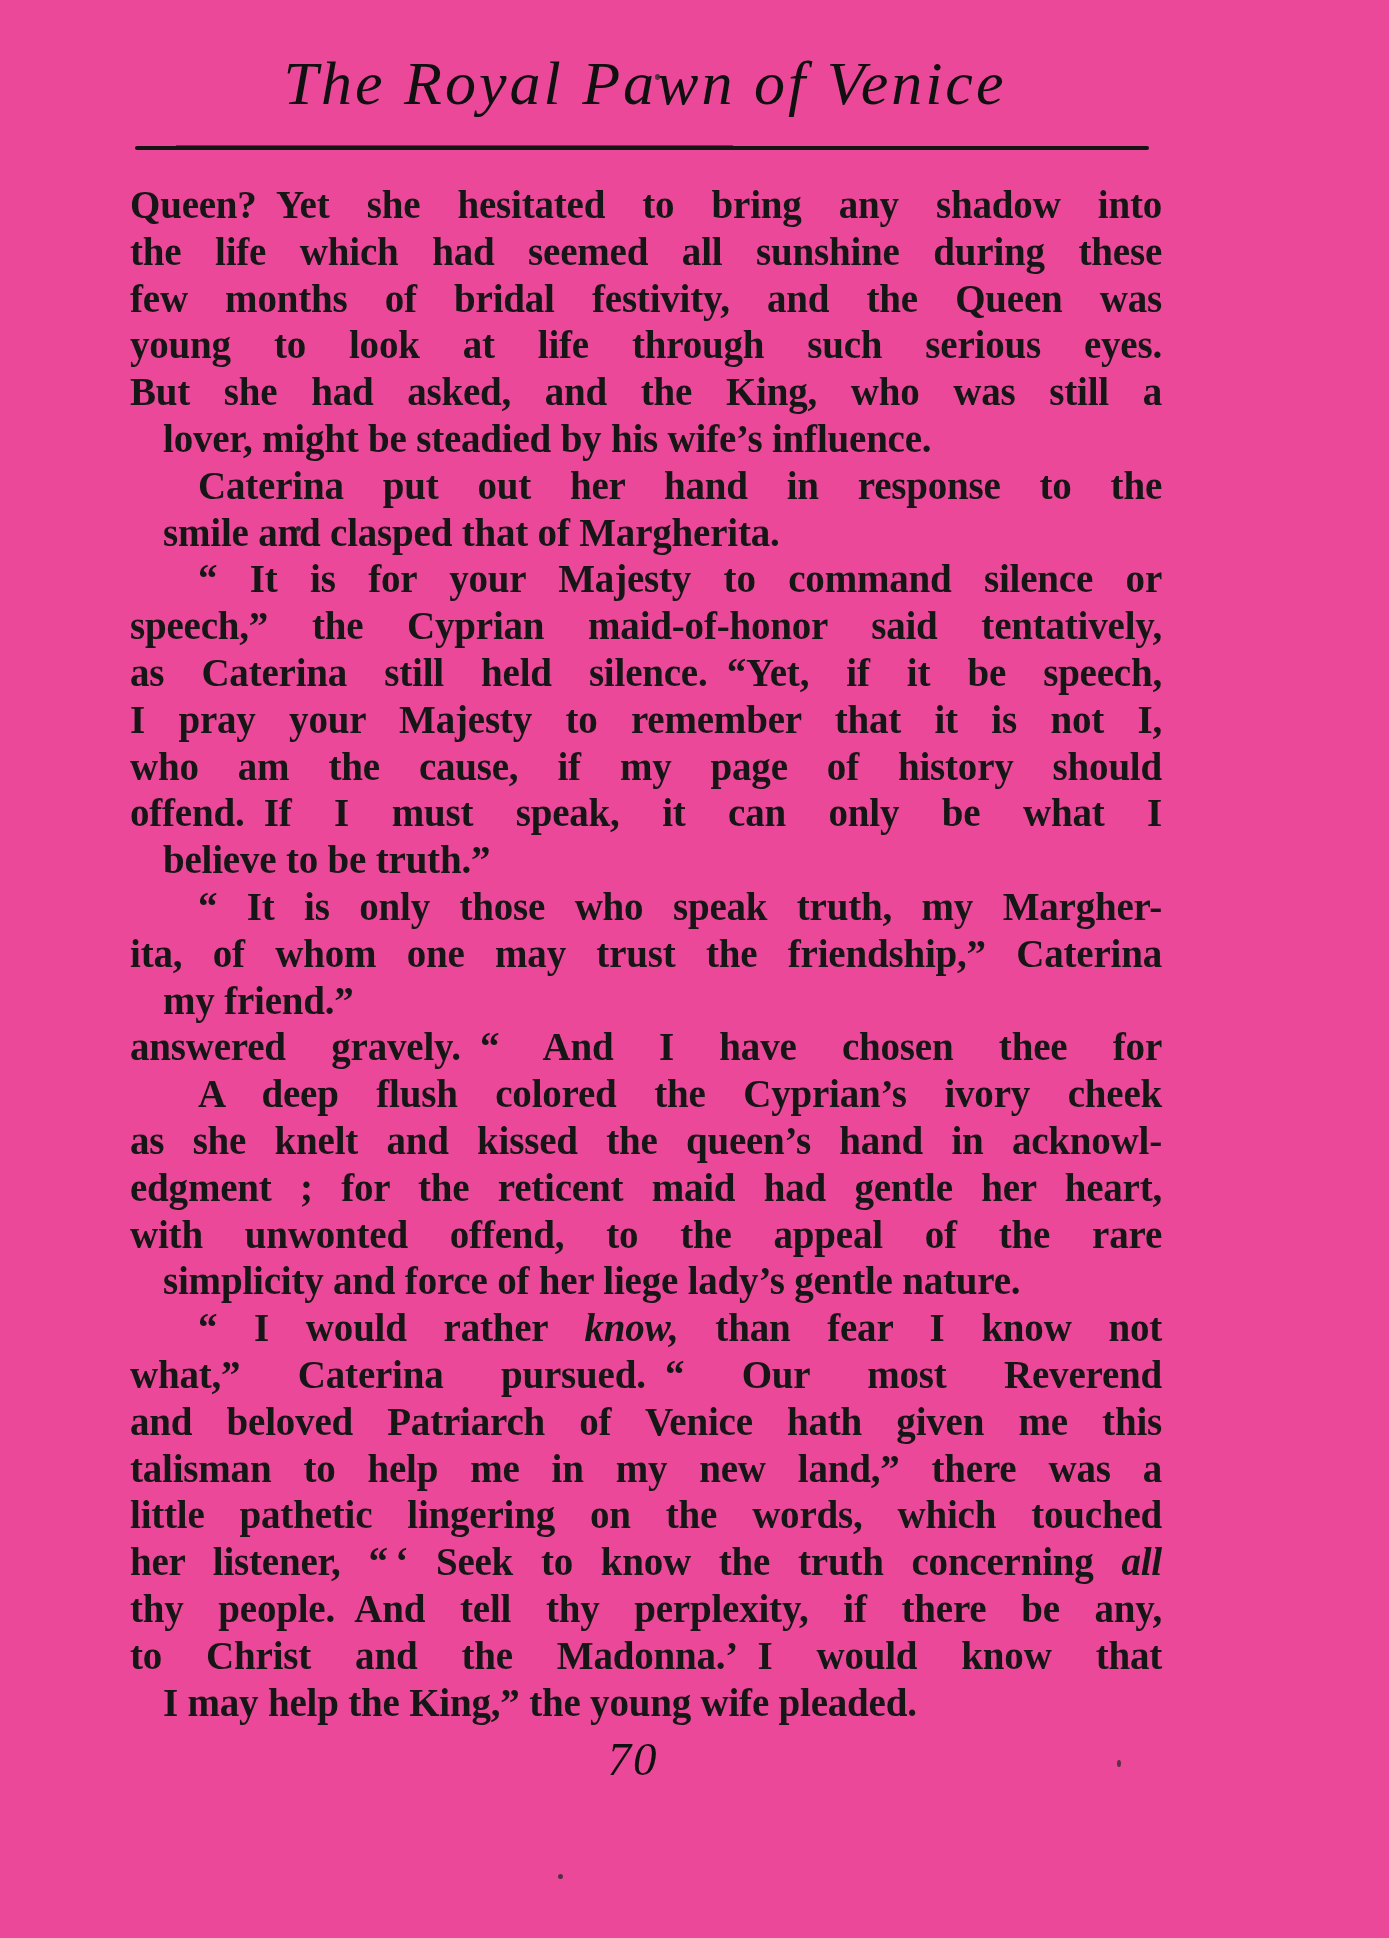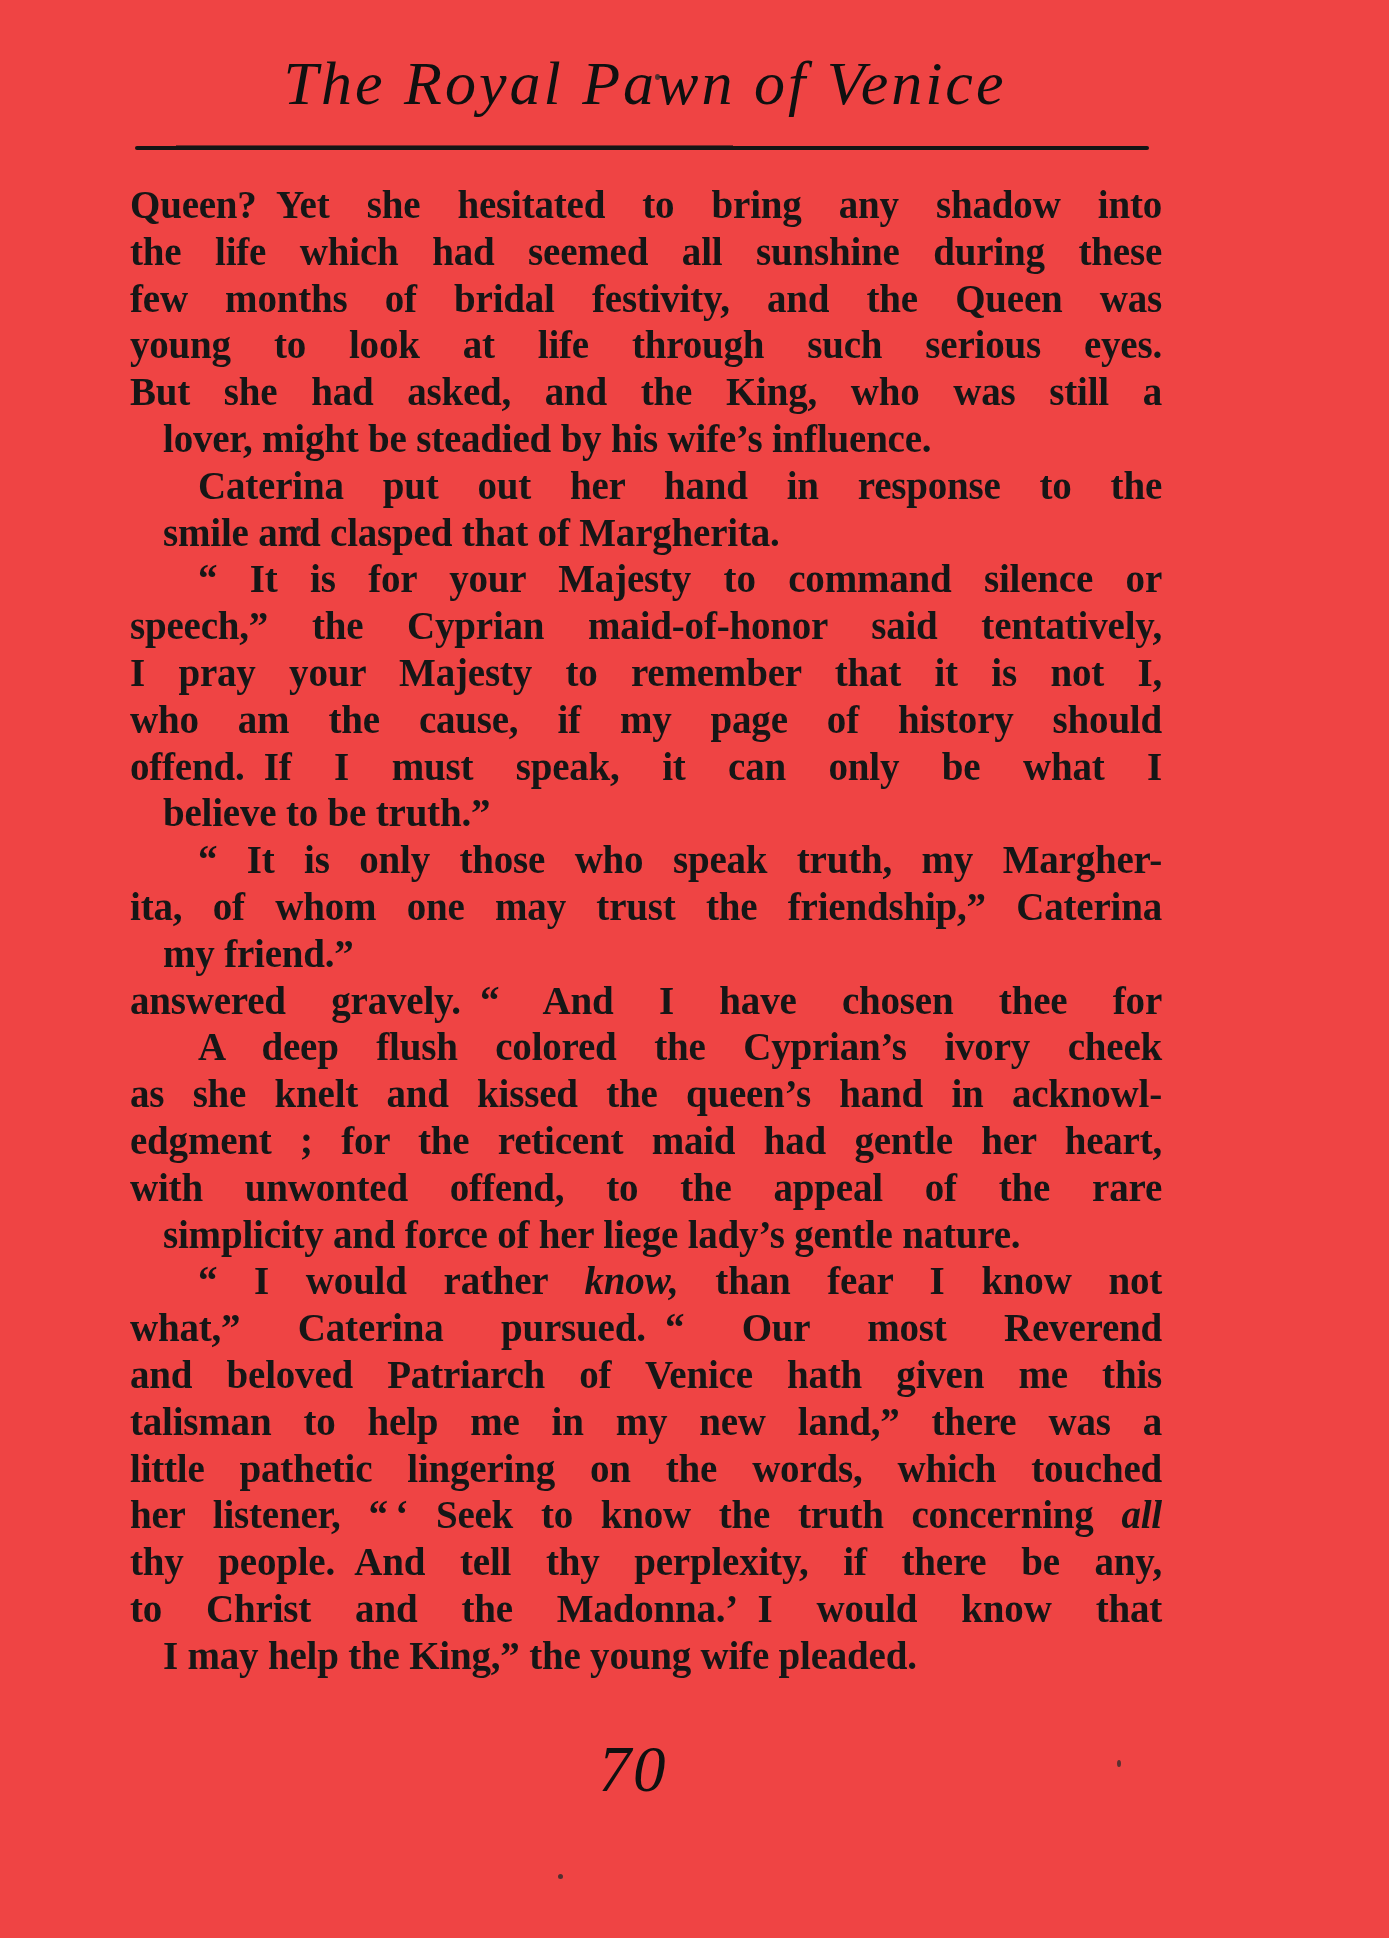--- a/index.html
+++ b/index.html
@@ -4,21 +4,21 @@
 <style>
   html, body {
     margin: 0;
     padding: 0;
     background: #ffffff;
   }
   .page {
     position: relative;
     width: 1389px;
     height: 1938px;
-    background: #ef4444;
+    background: #ec4899;
     overflow: hidden;
     font-family: "Liberation Serif", "DejaVu Serif", serif;
     color: #161616;
   }
   .running-head {
     position: absolute;
     top: 48px;
     left: 130px;
     width: 1030px;
     text-align: center;
@@ -69,21 +69,21 @@
   }
   .line.indent { padding-left: 68px; }
   .line.para-end { text-align: left; text-align-last: left; margin-left: 33px; }
   .line em { font-style: italic; }
   .folio {
     position: absolute;
     top: 1732px;
     left: 553px;
     width: 160px;
     text-align: center;
-    font-size: 65px;
+    font-size: 47px;
     font-style: italic;
     letter-spacing: 2px;
     color: #101010;
   }
   .speck {
     position: absolute;
     background: #2a2a2a;
     border-radius: 50%;
   }
   .speck.s1 { left: 296px; top: 526px; width: 5px; height: 5px; }
@@ -103,20 +103,21 @@
       <div class="line">Queen? Yet she hesitated to bring any shadow into</div>
       <div class="line">the life which had seemed all sunshine during these</div>
       <div class="line">few months of bridal festivity, and the Queen was</div>
       <div class="line">young to look at life through such serious eyes.</div>
       <div class="line">But she had asked, and the King, who was still a</div>
       <div class="line para-end">lover, might be steadied by his wife’s influence.</div>
       <div class="line indent">Caterina put out her hand in response to the</div>
       <div class="line para-end">smile and clasped that of Margherita.</div>
       <div class="line indent">“ It is for your Majesty to command silence or</div>
       <div class="line">speech,” the Cyprian maid-of-honor said tentatively,</div>
+      <div class="line">as Caterina still held silence. “Yet, if it be speech,</div>
       <div class="line">I pray your Majesty to remember that it is not I,</div>
       <div class="line">who am the cause, if my page of history should</div>
       <div class="line">offend. If I must speak, it can only be what I</div>
       <div class="line para-end">believe to be truth.”</div>
       <div class="line indent">“ It is only those who speak truth, my Margher-</div>
       <div class="line">ita, of whom one may trust the friendship,” Caterina</div>
       <div class="line para-end">my friend.”</div>
       <div class="line">answered gravely. “ And I have chosen thee for</div>
       <div class="line indent">A deep flush colored the Cyprian’s ivory cheek</div>
       <div class="line">as she knelt and kissed the queen’s hand in acknowl-</div>

